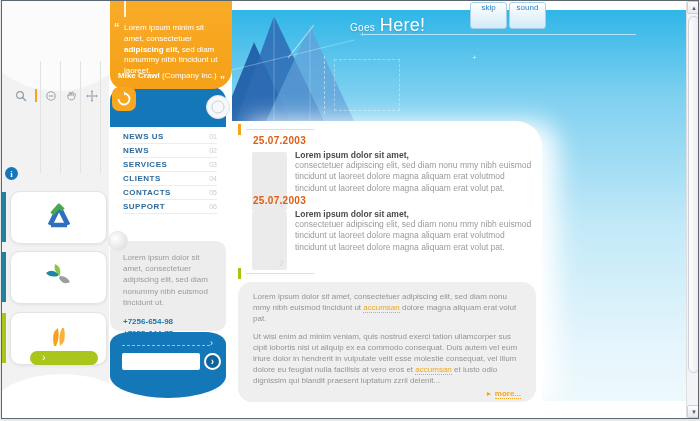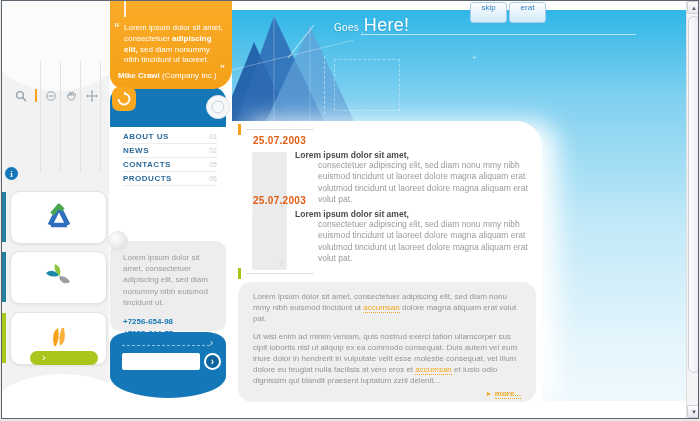--- a/index.html
+++ b/index.html
@@ -60,45 +60,45 @@
   .cyl-line { position:absolute; left:12px; top:13px; width:88px; border-top:1px dashed rgba(255,255,255,.55); }
   .cyl-arrow { position:absolute; left:100px; top:6px; color:#ffffff; font-size:9px; }
   .search-input { position:absolute; left:12px; top:21px; width:78px; height:17px; background:#fff;
     border:none; border-radius:2px; font-size:9px; padding:0 4px; outline:none; }
   .go-btn { position:absolute; left:94px; top:21px; width:17px; height:17px; border-radius:50%;
     border:2px solid #ffffff; background:#0d649c; color:#fff; display:flex; align-items:center;
     justify-content:center; font-size:10px; font-weight:bold; cursor:pointer; line-height:1; }
   
   .right-bg { position:absolute; left:230px; top:9px; width:454px; height:391px;
     background:linear-gradient(180deg,#2fb6e7 0%,#7fd0f0 22%,#c2e9f8 55%,#e4f5fc 85%,#eef9fd 100%); }
-  .pill-btn { position:absolute; top:1px; width:37px; height:21px; border:1px solid #a8cfe8; border-radius:3px;
+  .pill-btn { position:absolute; top:1px; width:37px; height:27px; border:1px solid #a8cfe8; border-radius:3px;
     background:linear-gradient(180deg,#ffffff,#d2eaf8); font-size:8px; color:#2f7fc1; text-align:center;
     line-height:9px; cursor:pointer; z-index:6; }
   .building { position:absolute; left:230px; top:9px; width:122px; height:111px; overflow:hidden; z-index:1; }
   .slogan { position:absolute; left:288px; top:17px; color:#fff; z-index:2;
     text-shadow:0 1px 2px rgba(0,90,140,.3); letter-spacing:.3px; }
   .slogan .s-small { font-size:12px; }
   .slogan .s-large { font-size:20px; }
-  .slogan-l2 { margin-left:44px; margin-top:-3px; }
+  .slogan-l2 { margin-left:60px; margin-top:-3px; }
   .slogan-l2 .s-small { font-size:10px; }
   .slogan-l2 .s-large { font-size:18px; }
   .h-line { position:absolute; border-top:1px solid rgba(255,255,255,.6); z-index:2; }
   .h-vdash { position:absolute; border-left:1px dashed rgba(255,255,255,.45); z-index:2; }
   .h-rect { position:absolute; border:1px dashed rgba(255,255,255,.35); z-index:2; }
   .h-plus { position:absolute; color:rgba(255,255,255,.75); font-size:8px; z-index:2; }
   .content { position:absolute; left:230px; top:120px; width:310px; height:280px; background:#ffffff;
     border-radius:0 26px 0 0; box-shadow:16px 0 24px rgba(255,255,255,.95); z-index:2; }
   .tick { position:absolute; width:3px; height:11px; z-index:3; }
   .tick-line { position:absolute; width:68px; border-top:1px solid #e0e0e0; z-index:3; }
   .news-date { position:absolute; font-size:10px; font-weight:bold; color:#e05c14; letter-spacing:.3px; z-index:3; }
   .thumb { position:absolute; width:35px; height:59px; background:#ebebeb; border-radius:2px; z-index:3;
     display:flex; align-items:flex-end; justify-content:flex-end; padding:2px 3px; color:#dadada; font-size:9px; }
   .news-text { position:absolute; width:242px; z-index:3; }
   .news-title { font-size:8.5px; font-weight:bold; color:#4a4a4a; }
-  .news-body { font-size:8.5px; color:#9a9a9a; line-height:1.35;margin-left:23px; }
+  .news-body { font-size:8.5px; color:#9a9a9a; line-height:1.35; }
   .graybox { position:absolute; left:236px; top:281px; width:298px; height:120px; background:#efefef;
     border-radius:14px; z-index:3; padding:9px 15px 5px 15px; overflow:hidden; }
   .graybox p { font-size:8px; color:#949494; line-height:1.4; }
   .graybox p + p { margin-top:6px; }
   .link-orange { color:#f2a71d; border-bottom:1px dotted #f2a71d; cursor:pointer; }
   .more-row { text-align:right; margin-top:2px; font-size:8px; }
   .more-arrow { color:#f2a71d; font-size:7px; }
   .more-link { color:#f2a71d; font-weight:bold; border-bottom:1px dotted #f2a71d; cursor:pointer; }
   
   .scrollbar { position:absolute; left:684px; top:0; width:14px; height:419px; background:#f4f4f7;
@@ -183,21 +183,21 @@
       </svg>
     </span>
   </div>
 
   <div class="go-bar">›</div>
 
   <div class="orange-box">
     <div class="obox-tick"></div>
     <div class="obox-openquote">“</div>
     <div class="obox-text">
-      <span>Lorem ipsum dolor sit amet, consectetuer </span><b>adipiscing elit,</b><span> sed diam nonummy nibh tincidunt ut laoreet.</span>
+      <span>Lorem ipsum minim sit amet, consectetuer </span><b>adipiscing elit,</b><span> sed diam nonummy nibh tincidunt ut laoreet.</span>
       <div class="obox-closequote">”</div>
     </div>
     <div class="obox-author">
       <b>Mike Crawl</b><span> (Company Inc.)</span>
     </div>
   </div>
 
   <div class="blue-cap"></div>
 
   <div class="orange-badge">
@@ -209,33 +209,41 @@
 
   <div class="compass-badge">
     <svg width="14" height="14" viewBox="0 0 14 14">
       <circle cx="7" cy="7" r="6" fill="none" stroke="#c9d2d8" stroke-width="1"></circle>
       <path d="M3.5 10.5 L8 6 L10.5 3.5 L6 8 Z" fill="#9aa6b0"></path>
     </svg>
   </div>
 
   <div class="menu-box">
     <div class="menu-item">
-      <span class="menu-label">ABOUT US</span>
+      <span class="menu-label">NEWS US</span>
       <span class="menu-num">01</span>
     </div>
     <div class="menu-item">
       <span class="menu-label">NEWS</span>
       <span class="menu-num">02</span>
     </div>
     <div class="menu-item">
+      <span class="menu-label">SERVICES</span>
+      <span class="menu-num">03</span>
+    </div>
+    <div class="menu-item">
+      <span class="menu-label">CLIENTS</span>
+      <span class="menu-num">04</span>
+    </div>
+    <div class="menu-item">
       <span class="menu-label">CONTACTS</span>
       <span class="menu-num">05</span>
     </div>
     <div class="menu-item">
-      <span class="menu-label">PRODUCTS</span>
+      <span class="menu-label">SUPPORT</span>
       <span class="menu-num">06</span>
     </div>
   </div>
 
   <div class="swirl-badge"></div>
 
   <div class="desc-box">
     <div class="desc-text">Lorem ipsum dolor sit amet, consectetuer adipiscing elit, sed diam nonummy nibh euismod tincidunt ut.</div>
     <div class="phones">
       <div>+7256-654-98</div>
@@ -246,21 +254,21 @@
   <div class="cylinder">
     <div class="cyl-line"></div>
     <div class="cyl-arrow">›</div>
     <input class="search-input" type="text" value="" style="">
     <div class="go-btn">›</div>
   </div>
 
   <div class="right-bg"></div>
 
   <div class="pill-btn" style="left:468px;">skip</div>
-  <div class="pill-btn" style="left:507px;">erat</div>
+  <div class="pill-btn" style="left:507px;">sound</div>
 
   <div class="building">
     <svg width="122" height="111" viewBox="0 0 122 111">
       <polygon points="-10,111 22,32 58,111" fill="#1d5aa4" opacity="0.9"></polygon>
       <polygon points="4,111 42,6 92,111" fill="#2e6cb5" opacity="0.88"></polygon>
       <polygon points="34,111 78,16 122,111" fill="#5f9fd8" opacity="0.72"></polygon>
       <line x1="42" y1="6" x2="42" y2="111" stroke="#ffffff" opacity="0.25"></line>
       <line x1="78" y1="16" x2="78" y2="111" stroke="#ffffff" opacity="0.2"></line>
       <line x1="0" y1="60" x2="122" y2="30" stroke="#ffffff" opacity="0.3"></line>
     </svg>

